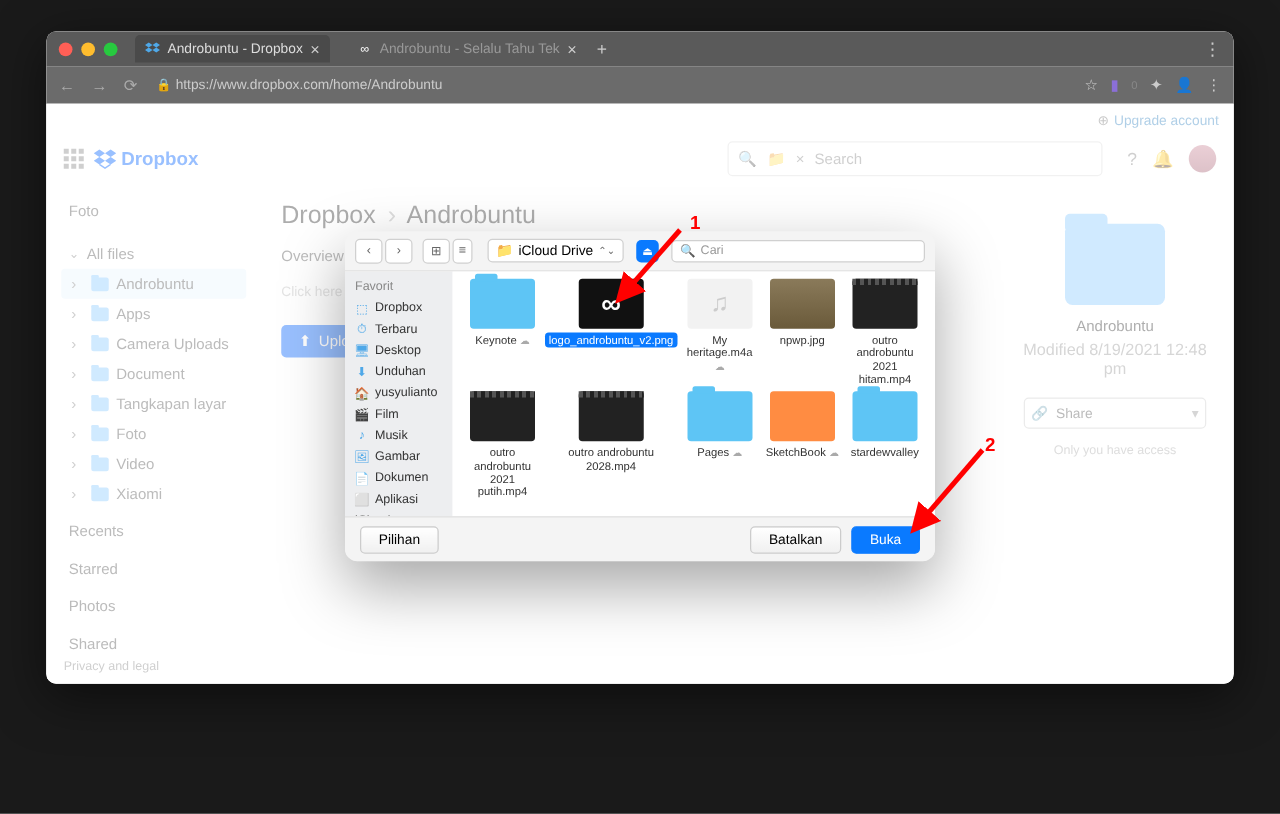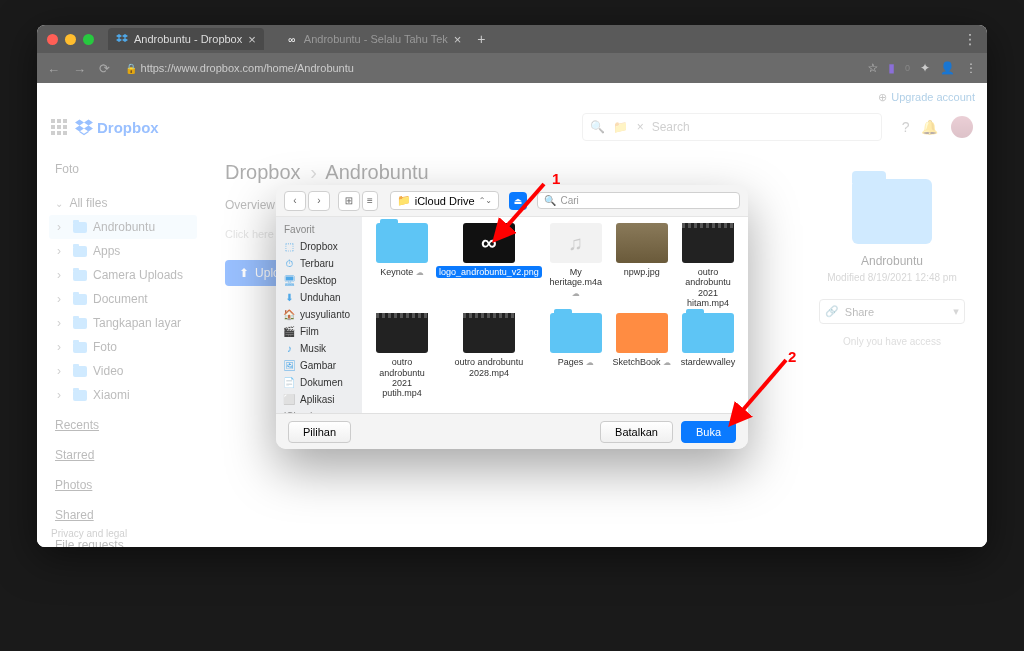--- a/index.html
+++ b/index.html
@@ -42,37 +42,37 @@
 .avatar { width: 22px; height: 22px; border-radius: 50%; background: linear-gradient(#c89, #a67); }
 
 .main { flex: 1; display: flex; }
 .sidebar { width: 170px; padding: 8px 10px; font-size: 12px; color: #555; }
 .side-item { padding: 5px 4px 5px 8px; border-radius: 3px; display: flex; align-items: center; gap: 6px; }
 .side-item.bold { font-weight: 500; }
 .side-item.selected { background: #e8f4fd; }
 .tree { margin-left: 2px; }
 .tree .side-item::before { content: "›"; color: #888; width: 10px; display: inline-block; }
 .side-spacer { height: 10px; }
-.side-section { margin-top: 0; text-decoration: underline; }
+.side-section { margin-top: 0; }
 .folder-icon-sm { width: 14px; height: 11px; background: #8bcaff; border-radius: 2px; display: inline-block; position: relative; }
 .folder-icon-sm::before { content: ""; position: absolute; top: -2px; left: 0; width: 6px; height: 3px; background: #8bcaff; border-radius: 1px 1px 0 0; }
 .caret { font-size: 10px; color: #888; }
 
 .main-content { flex: 1; padding: 8px 18px; position: relative; }
 .breadcrumb { font-size: 20px; color: #333; padding: 4px 0 10px; }
 .breadcrumb .sep { color: #aaa; margin: 0 4px; }
 .overview { font-size: 12px; color: #555; font-weight: 500; padding: 4px 0 16px; }
 .hint { font-size: 11px; color: #bbb; }
 .upload-btn { margin-top: 20px; background: #0061ff; color: #fff; font-size: 12px; padding: 6px 14px; border-radius: 4px; display: inline-flex; align-items: center; gap: 6px; border: none; }
 
 .right-panel { width: 190px; padding: 30px 14px; text-align: center; display: flex; flex-direction: column; align-items: center; }
 .big-folder { width: 80px; height: 65px; background: #8bcaff; border-radius: 6px; position: relative; margin-bottom: 10px; }
 .big-folder::before { content: ""; position: absolute; top: -8px; left: 0; width: 34px; height: 12px; background: #8bcaff; border-radius: 4px 4px 0 0; }
 .folder-name { font-size: 12px; color: #333; }
-.folder-meta { font-size: 10px; color: #999; margin-top: 4px; }
+.folder-meta { font-size: 13px; color: #999; margin-top: 4px; }
 .share-btn { margin-top: 16px; width: 90%; padding: 5px; border: 1px solid #ccc; border-radius: 4px; background: #fff; font-size: 11px; display: flex; gap: 6px; align-items: center; justify-content: center; color: #555; }
 .access-text { font-size: 10px; color: #aaa; margin-top: 12px; }
 
 .footer { position: absolute; bottom: 8px; left: 14px; font-size: 10px; color: #888; }
 
 
 .file-dialog { position: absolute; top: 185px; left: 276px; width: 472px; height: 264px; background: #f4f4f4; border-radius: 10px; box-shadow: 0 20px 50px rgba(0,0,0,0.35); display: flex; flex-direction: column; overflow: hidden; z-index: 50; }
 .fd-top { height: 32px; display: flex; align-items: center; padding: 0 8px; gap: 4px; font-size: 11px; border-bottom: 1px solid #e5e5e5; position: relative; }
 .fd-nav { display: flex; gap: 2px; }
 .fd-nav-btn { width: 22px; height: 20px; border: 1px solid #d0d0d0; background: #fff; border-radius: 4px; display: flex; align-items: center; justify-content: center; font-size: 10px; color: #666; }
@@ -207,21 +207,20 @@
             <div class="side-item"><span class="folder-icon-sm"></span> Tangkapan layar</div>
             <div class="side-item"><span class="folder-icon-sm"></span> Foto</div>
             <div class="side-item"><span class="folder-icon-sm"></span> Video</div>
             <div class="side-item"><span class="folder-icon-sm"></span> Xiaomi</div>
           </div>
         <div class="side-section" id="sections">
             <div class="side-item" style="margin-top: 6px;">Recents</div>
             <div class="side-item" style="margin-top: 6px;">Starred</div>
             <div class="side-item" style="margin-top: 6px;">Photos</div>
             <div class="side-item" style="margin-top: 6px;">Shared</div>
-            <div class="side-item" style="margin-top: 6px;">File requests</div>
           </div>
       </div>
 
       <div class="main-content">
         <div class="breadcrumb">
           <span>Dropbox</span>
           <span class="sep">›</span>
           <span>Androbuntu</span>
         </div>
         <div class="overview">Overview</div>

